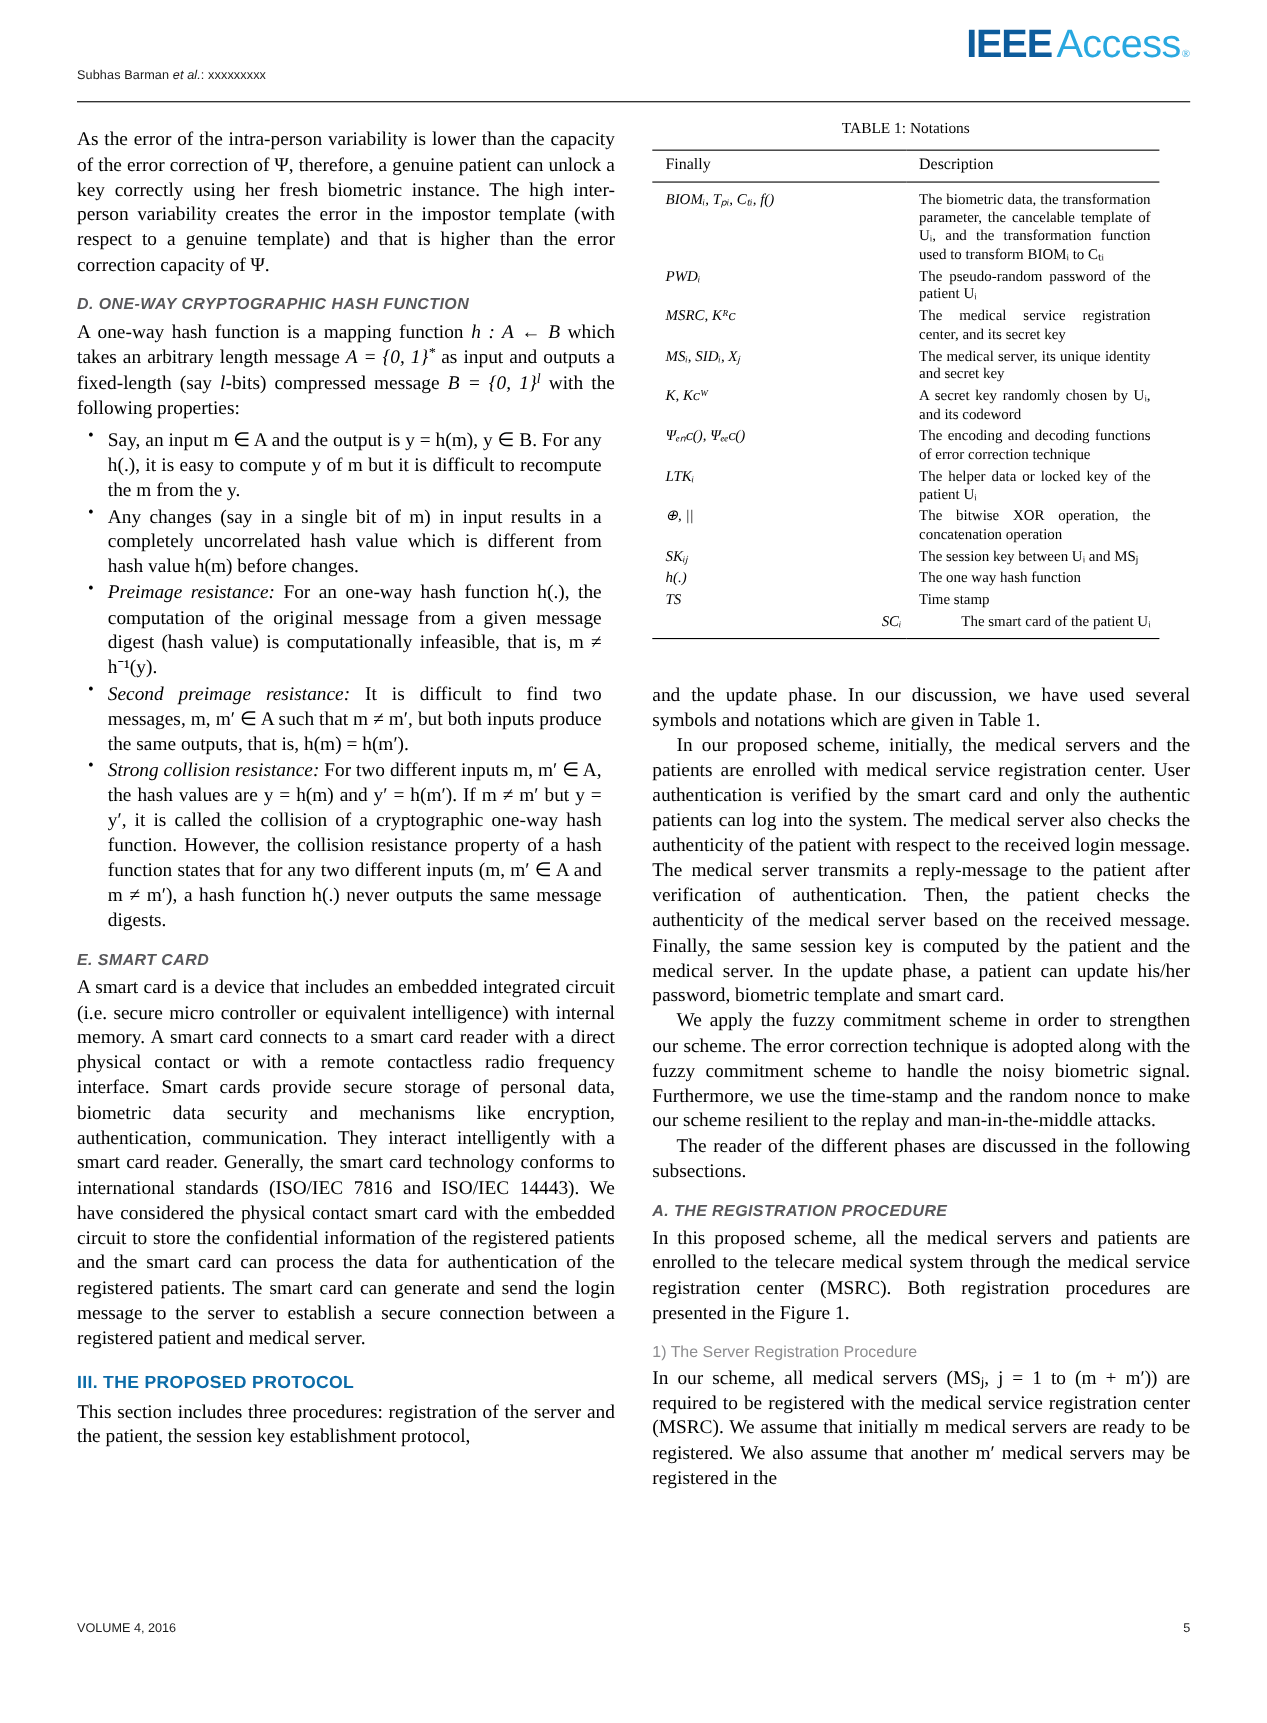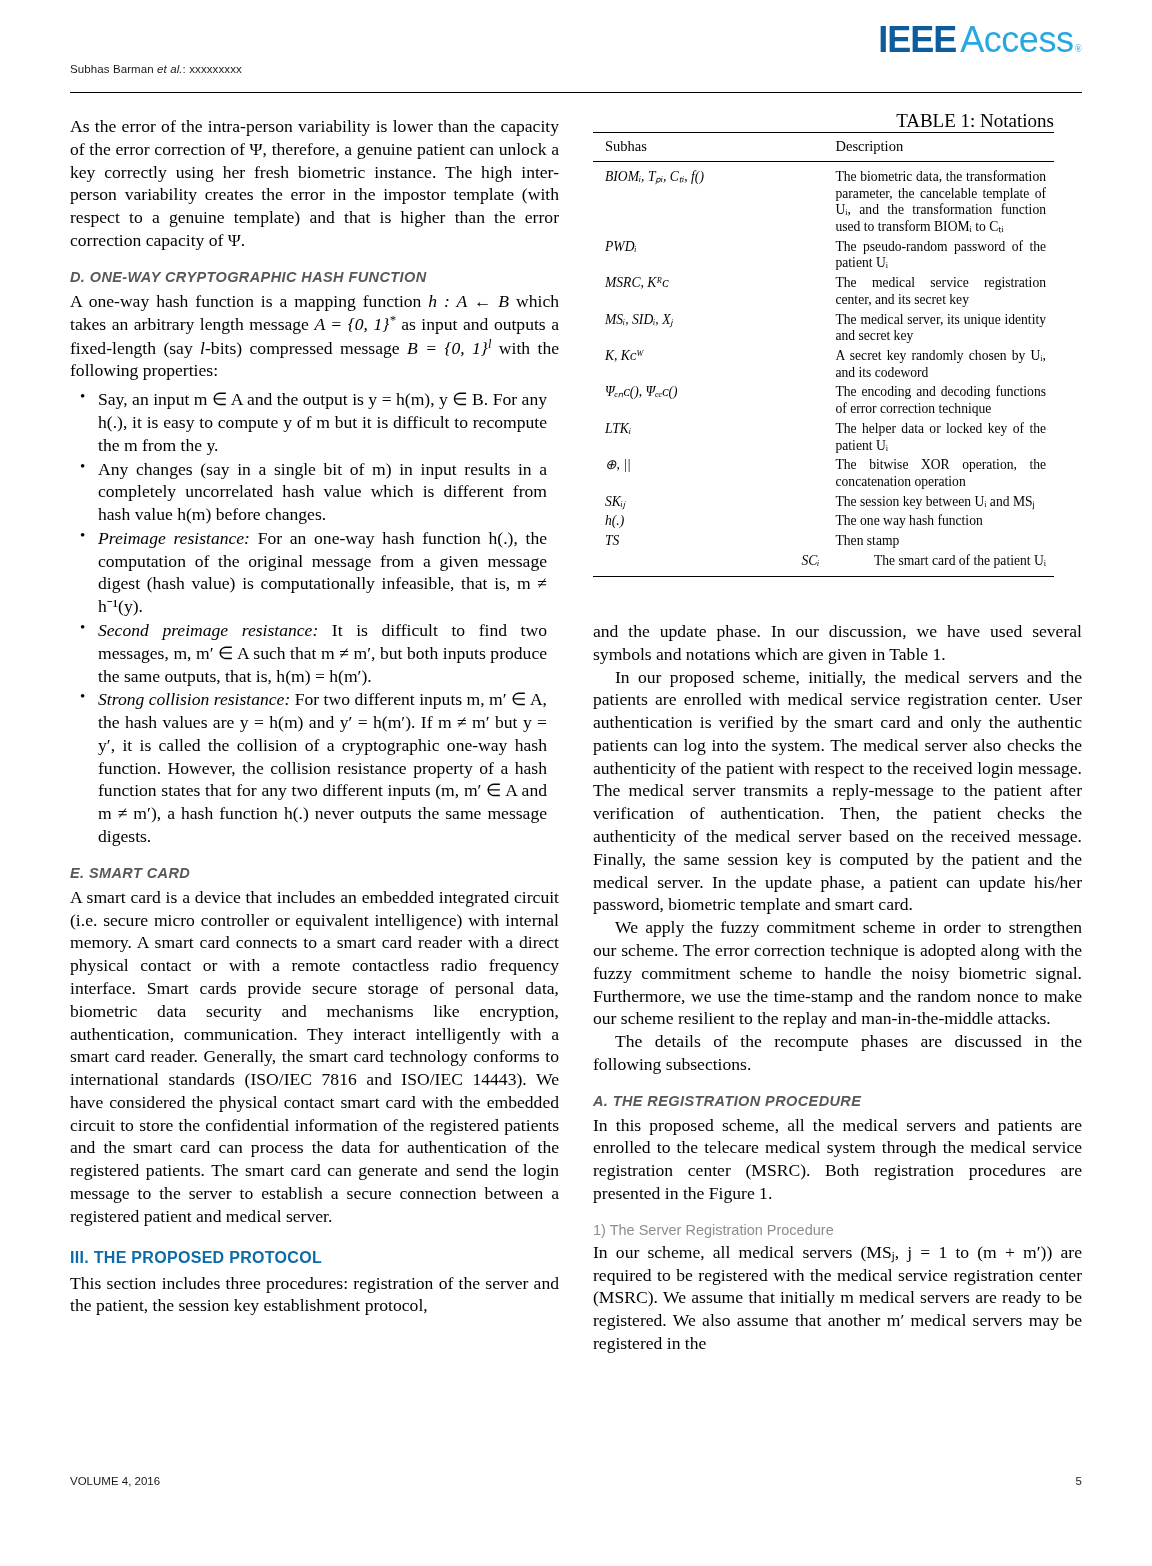--- a/index.html
+++ b/index.html
@@ -85,21 +85,21 @@
     font-size:15px;
   }
   .it { font-style:italic; }
   .mathit { font-style:italic; font-family:"Liberation Serif", serif; }
   sup { font-size:0.72em; vertical-align:0.45em; }
   .nb { white-space:nowrap; }
 
   
   .tbl-wrap { position:absolute; left:593px; top:110px; width:461px; }
   .tbl-cap {
-    text-align:right; font-size:19px; margin-bottom:0;
+    text-align:center; font-size:14px; margin-bottom:10px;
     font-family:"Liberation Serif", serif;
   }
   table.notations {
     width:461px; border-collapse:collapse;
     font-size:13.6px; line-height:1.23;
     table-layout:fixed;
   }
   table.notations thead th {
     text-align:left; font-weight:normal;
     padding:5px 4px 5px 12px; font-size:14.5px;
@@ -156,21 +156,21 @@
 
     <div class="sec-h1">III. THE PROPOSED PROTOCOL</div>
     <p class="body">This section includes three procedures: registration of the server and the patient, the session key establishment protocol,</p>
   </div>
 
   <div class="tbl-wrap">
     <div class="tbl-cap">TABLE 1: Notations</div>
     <table class="notations">
       <thead>
         <tr>
-          <th class="sym">Subhas</th>
+          <th class="sym">Finally</th>
           <th class="desc">Description</th>
         </tr>
       </thead>
       <tbody>
         <tr>
             <td class="sym">BIOMᵢ, Tₚᵢ, Cₜᵢ, f()</td>
             <td class="desc">The biometric data, the transformation parameter, the cancelable template of Uᵢ, and the transformation function used to transform BIOMᵢ to Cₜᵢ</td>
           </tr>
         <tr>
             <td class="sym">PWDᵢ</td>
@@ -203,35 +203,35 @@
         <tr>
             <td class="sym">SKᵢⱼ</td>
             <td class="desc">The session key between Uᵢ and MSⱼ</td>
           </tr>
         <tr>
             <td class="sym">h(.)</td>
             <td class="desc">The one way hash function</td>
           </tr>
         <tr>
             <td class="sym">TS</td>
-            <td class="desc">Then stamp</td>
+            <td class="desc">Time stamp</td>
           </tr>
         <tr>
             <td class="sym">SCᵢ</td>
             <td class="desc">The smart card of the patient Uᵢ</td>
           </tr>
       </tbody>
     </table>
   </div>
 
   <div class="col col-right" style="top:620px;">
     <p class="body">and the update phase. In our discussion, we have used several symbols and notations which are given in Table 1.</p>
     <p class="cont">In our proposed scheme, initially, the medical servers and the patients are enrolled with medical service registration center. User authentication is verified by the smart card and only the authentic patients can log into the system. The medical server also checks the authenticity of the patient with respect to the received login message. The medical server transmits a reply-message to the patient after verification of authentication. Then, the patient checks the authenticity of the medical server based on the received message. Finally, the same session key is computed by the patient and the medical server. In the update phase, a patient can update his/her password, biometric template and smart card.</p>
     <p class="cont">We apply the fuzzy commitment scheme in order to strengthen our scheme. The error correction technique is adopted along with the fuzzy commitment scheme to handle the noisy biometric signal. Furthermore, we use the time-stamp and the random nonce to make our scheme resilient to the replay and man-in-the-middle attacks.</p>
-    <p class="cont">The details of the recompute phases are discussed in the following subsections.</p>
+    <p class="cont">The reader of the different phases are discussed in the following subsections.</p>
 
     <div class="sec-h2">A. THE REGISTRATION PROCEDURE</div>
     <p class="body">In this proposed scheme, all the medical servers and patients are enrolled to the telecare medical system through the medical service registration center (MSRC). Both registration procedures are presented in the Figure 1.</p>
 
     <div class="sec-h3">1) The Server Registration Procedure</div>
     <p class="body">In our scheme, all medical servers (MSⱼ, j = 1 to (m + m′)) are required to be registered with the medical service registration center (MSRC). We assume that initially m medical servers are ready to be registered. We also assume that another m′ medical servers may be registered in the</p>
   </div>
 
   <div class="footer">
     <span class="vol">VOLUME 4, 2016</span>

